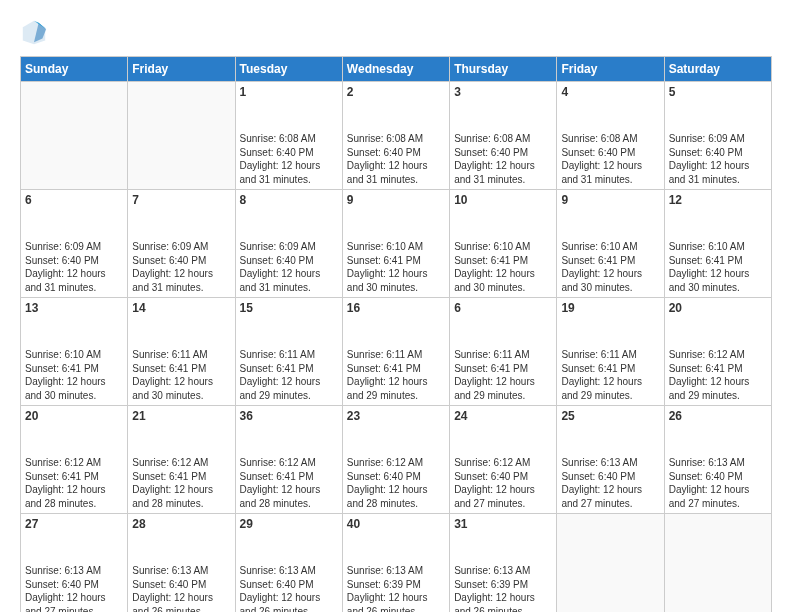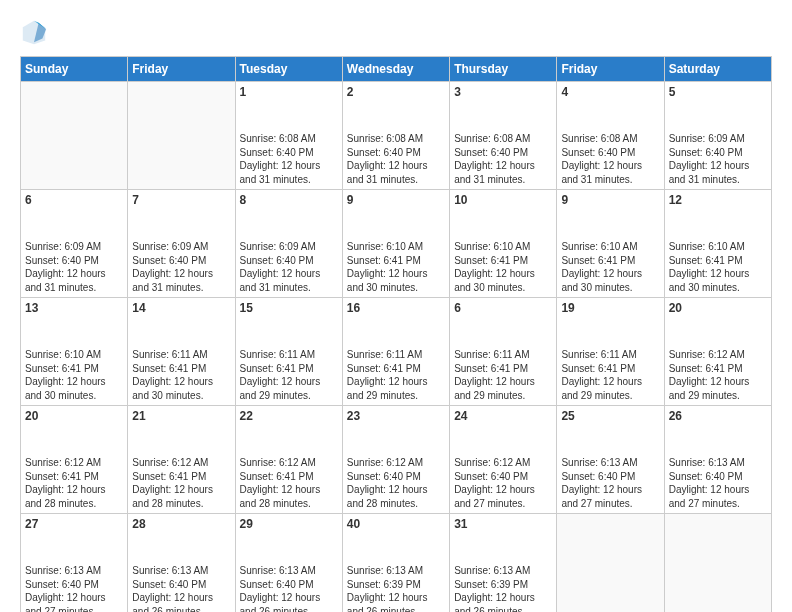--- a/index.html
+++ b/index.html
@@ -269,21 +269,21 @@
 Sunset: 6:41 PM
 Daylight: 12 hours and 28 minutes.</div>
           </td>
           <td>
             <span class="day-num">21</span>
             <div class="day-info">Sunrise: 6:12 AM
 Sunset: 6:41 PM
 Daylight: 12 hours and 28 minutes.</div>
           </td>
           <td>
-            <span class="day-num">22</span>
+            <span class="day-num">36</span>
             <div class="day-info">Sunrise: 6:12 AM
 Sunset: 6:41 PM
 Daylight: 12 hours and 28 minutes.</div>
           </td>
           <td>
             <span class="day-num">23</span>
             <div class="day-info">Sunrise: 6:12 AM
 Sunset: 6:40 PM
 Daylight: 12 hours and 28 minutes.</div>
           </td>

